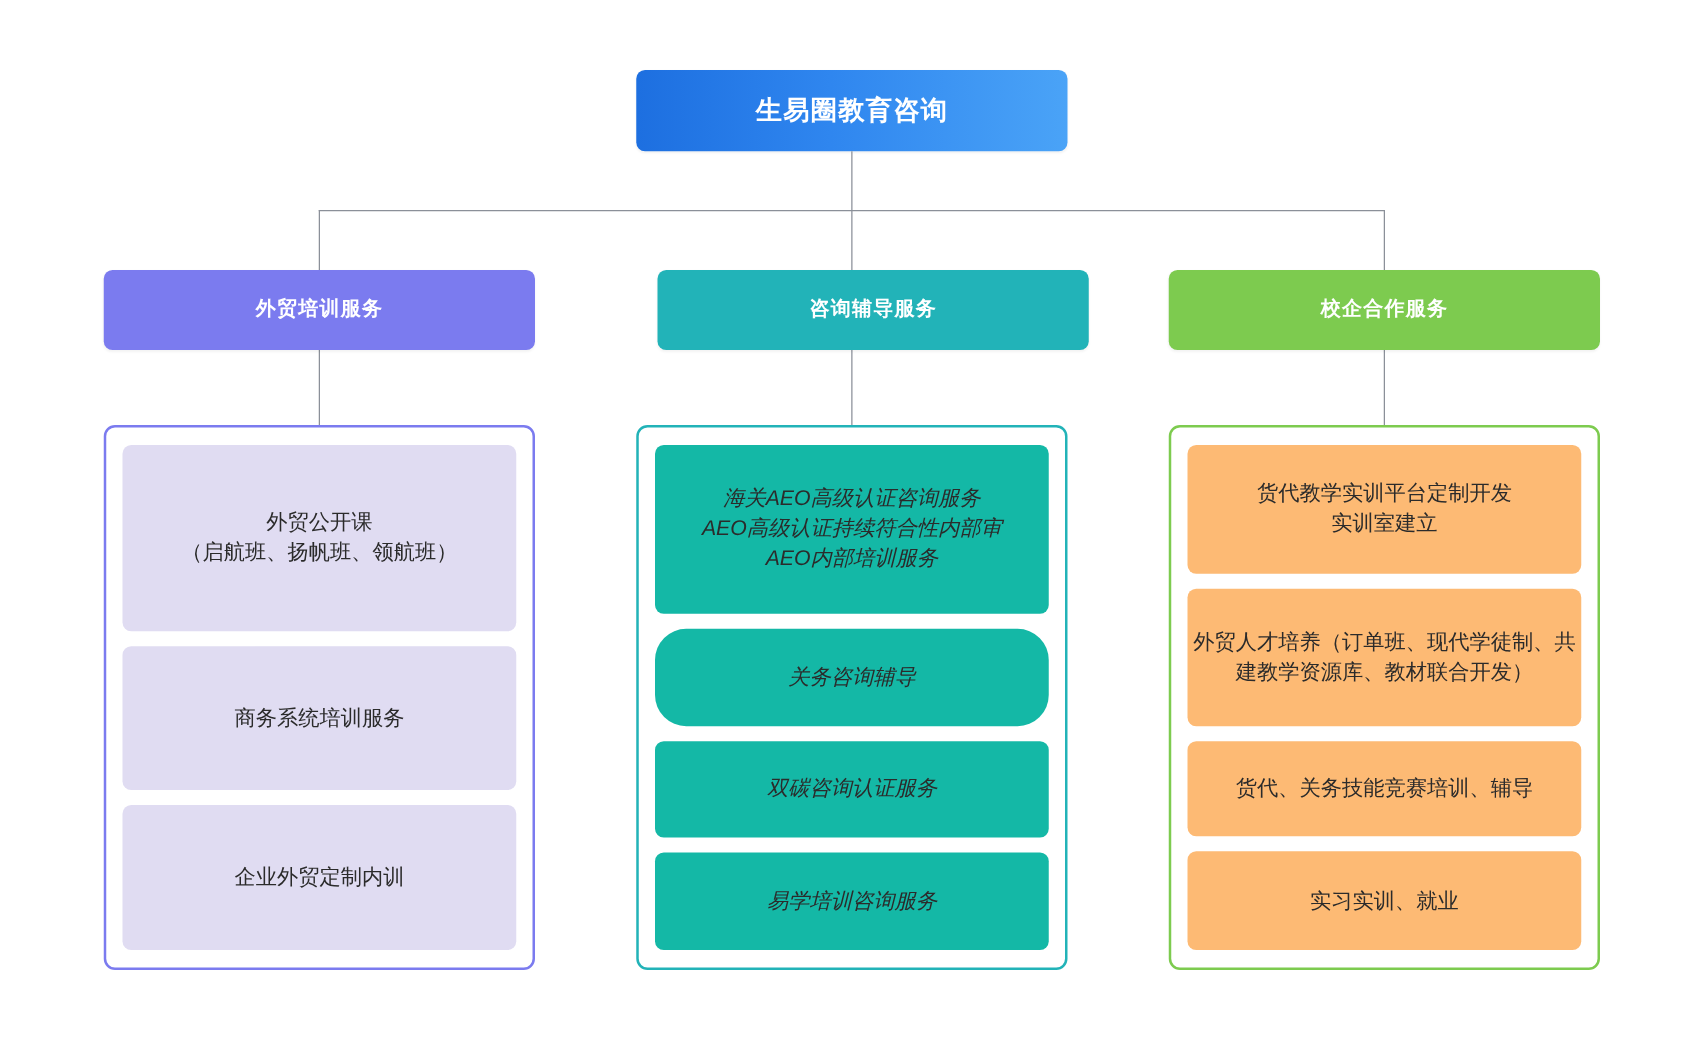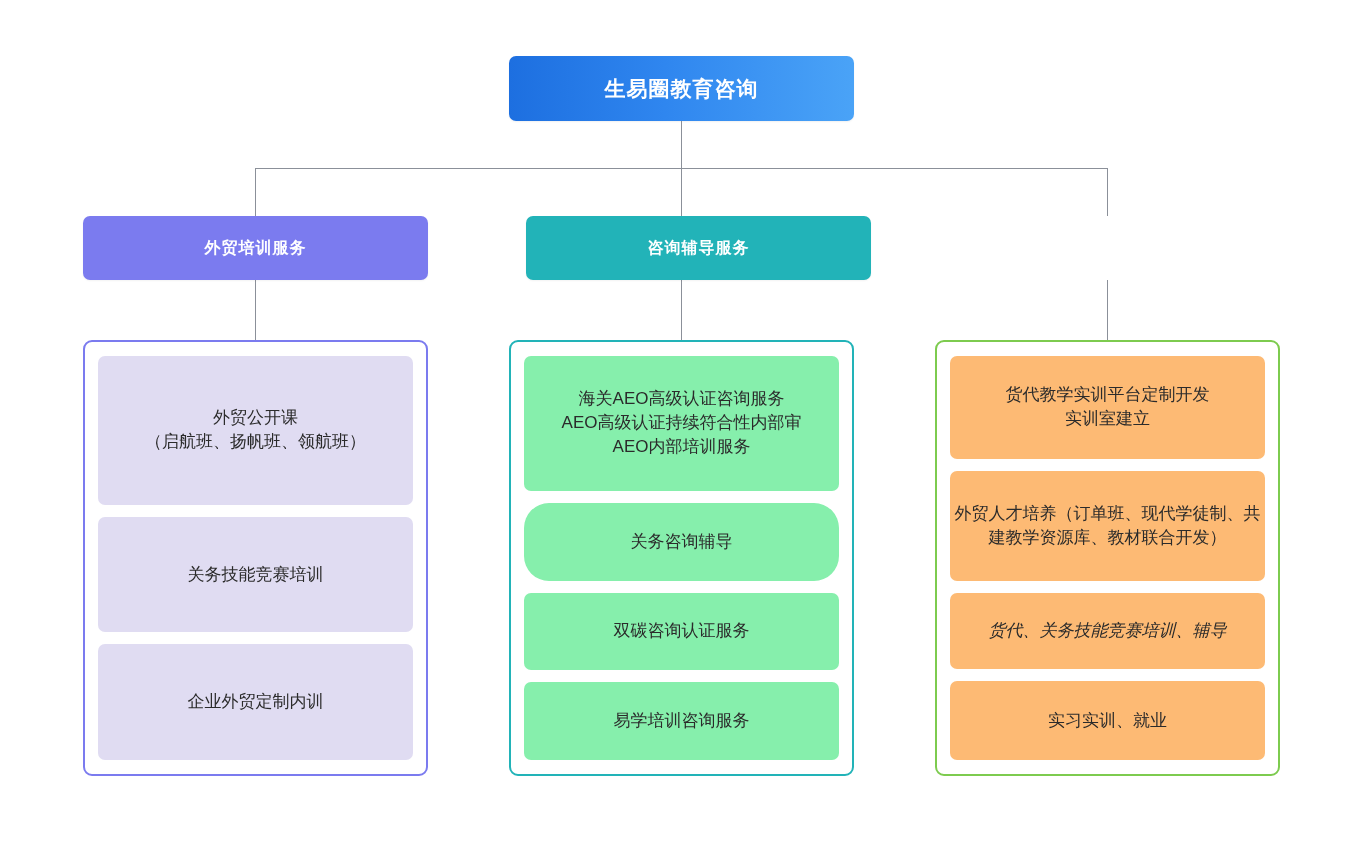--- a/index.html
+++ b/index.html
@@ -97,21 +97,21 @@
     flex: 1 1 auto;
     border-radius: 7px;
     display: flex;
     align-items: center;
     justify-content: center;
     text-align: center;
     padding: 6px 0;
     box-sizing: border-box;
   }
   .items-container.col-0 .item-card { background: #e0dcf2; }
-  .items-container.col-1 .item-card { background: #86efac; }
+  .items-container.col-1 .item-card { background: #14b8a6; font-style: italic; }
   .items-container.col-2 .item-card { background: #fdba74; }
 
   .item-card .item-text {
     color: #2b2b2b;
     font-size: 17px;
     line-height: 1.42;
     white-space: pre-line;
   }
 
   
@@ -120,21 +120,21 @@
   .items-container.col-0 .item-card:nth-child(3) { flex-grow: 0.97; }
   .items-container.col-0 .item-card:nth-child(4) { flex-grow: 0.98; }
 
   .items-container.col-1 .item-card:nth-child(1) { flex-grow: 1.15; }
   .items-container.col-1 .item-card:nth-child(2) { flex-grow: 0.95; border-radius: 25px; }
   .items-container.col-1 .item-card:nth-child(3) { flex-grow: 0.95; }
   .items-container.col-1 .item-card:nth-child(4) { flex-grow: 0.95; }
 
   .items-container.col-2 .item-card:nth-child(1) { flex-grow: 0.96; }
   .items-container.col-2 .item-card:nth-child(2) { flex-grow: 1.12; }
-  .items-container.col-2 .item-card:nth-child(3) { flex-grow: 0.92; font-style: italic; }
+  .items-container.col-2 .item-card:nth-child(3) { flex-grow: 0.92; }
   .items-container.col-2 .item-card:nth-child(4) { flex-grow: 0.96; }
 </style>
 </head>
 <body>
 
 <div class="chart-canvas">
 
   <div class="root-node">
     <span class="node-title">生易圈教育咨询</span>
   </div>
@@ -148,28 +148,31 @@
   <div class="connector conn-v" style="left:255px; top:280px; height:60px;"></div>
   <div class="connector conn-v" style="left:681px; top:280px; height:60px;"></div>
   <div class="connector conn-v" style="left:1107px; top:280px; height:60px;"></div>
 
   <div class="branch-header col-0">
     <span class="node-title">外贸培训服务</span>
   </div>
   <div class="branch-header col-1">
     <span class="node-title">咨询辅导服务</span>
   </div>
+  <div class="branch-header col-2">
+    <span class="node-title">校企合作服务</span>
+  </div>
 
   <div class="items-container col-0">
     <div class="item-card">
       <span class="item-text">外贸公开课
 （启航班、扬帆班、领航班）</span>
     </div>
     <div class="item-card">
-      <span class="item-text">关务技能竞赛培训</span>
+      <span class="item-text">商务系统培训服务</span>
     </div>
     <div class="item-card">
       <span class="item-text">企业外贸定制内训</span>
     </div>
   </div>
 
   <div class="items-container col-1">
     <div class="item-card">
       <span class="item-text">海关AEO高级认证咨询服务
 AEO高级认证持续符合性内部审

